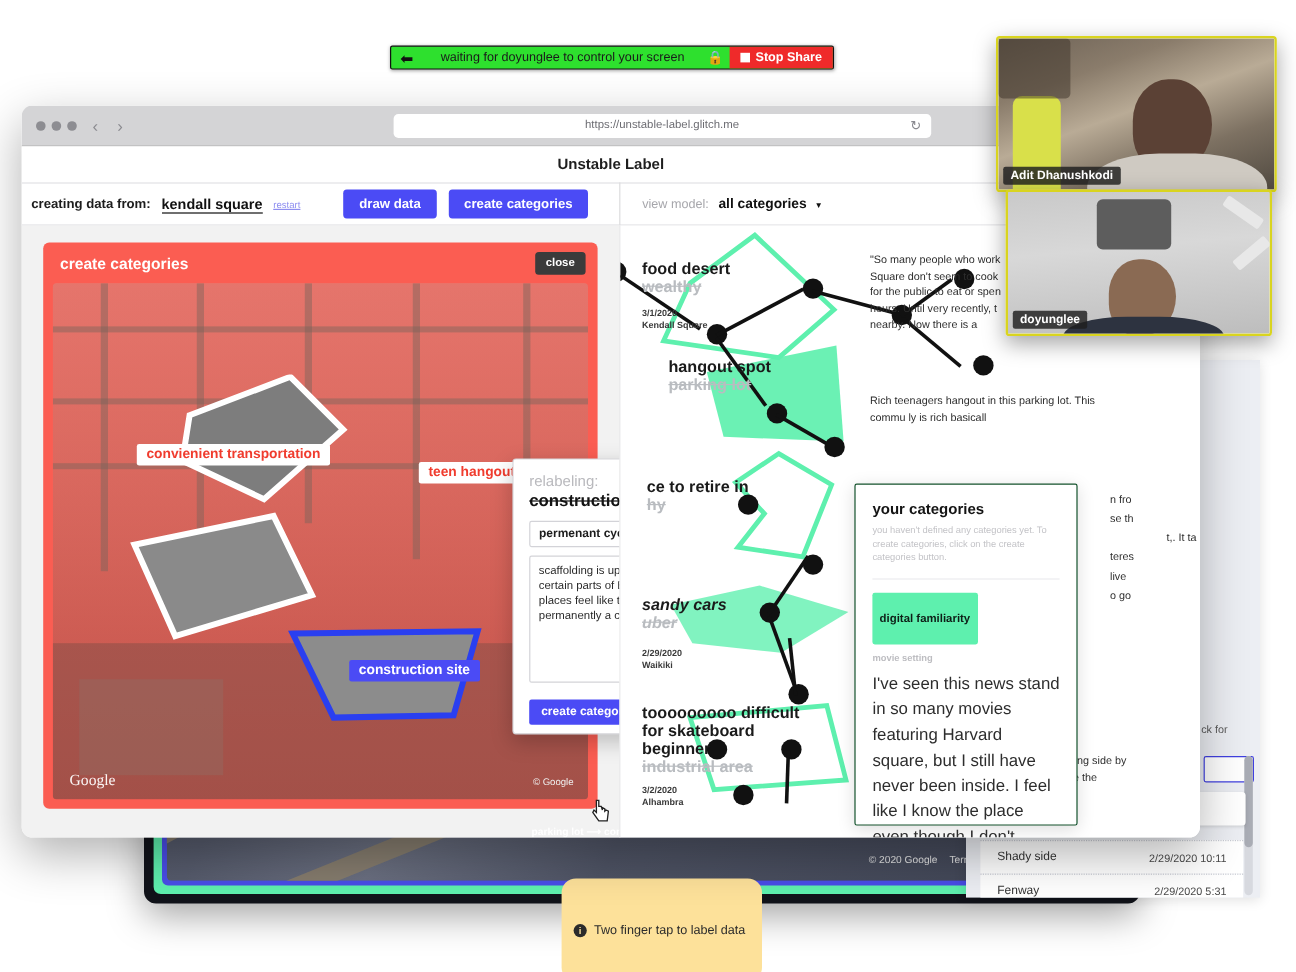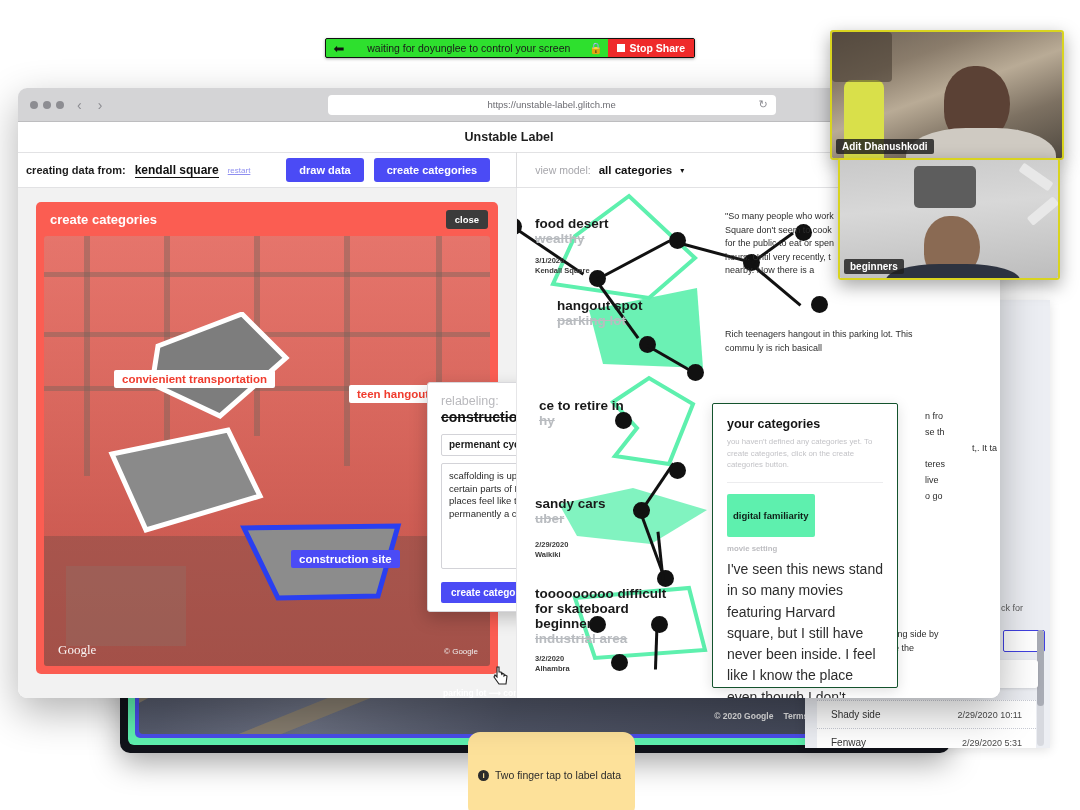--- a/index.html
+++ b/index.html
@@ -52,21 +52,21 @@
     overflow:hidden;
   }
   #map-window .road {
     position:absolute; width:260%; height:16px; background:#8b7f6b; opacity:.85;
     transform:rotate(-28deg); left:-40%;
   }
   #map-window .map-credits {
     position:absolute; right:14px; bottom:13px; display:flex; gap:10px;
     font-size:8.5px; color:#e9e9e9; opacity:.95;
   }
-  #map-window .map-credits span { white-space:nowrap;font-weight:bold; }
+  #map-window .map-credits span { white-space:nowrap; }
   #toast {
     position:absolute; left:50%; transform:translateX(-50%); bottom:-8px;
     background:#fde19a; color:#2b2b2b; border-radius:12px;
     padding:4px 14px 4px 10px; font-size:10.5px; display:flex; align-items:center; gap:6px;
     white-space:nowrap; z-index:8;
   }
   #toast .info {
     width:11px;height:11px;border-radius:50%;background:#2b2b2b;color:#fde19a;
     font-size:8px;line-height:11px;text-align:center;font-weight:700;
   }
@@ -440,21 +440,21 @@
       <div class="mlabel" style="left:40px; top:110px;">
         <div>hangout spot</div>
         <div class="strike">parking lot</div>
       </div>
 
       <div class="mlabel" style="left:22px; top:210px;">
         <div>ce to retire in</div>
         <div class="strike">hy</div>
       </div>
 
-      <div class="mlabel" style="left:18px; top:308px;">
+      <div class="mlabel" style="left:18px; top:308px;font-style:italic;">
         <div>sandy cars</div>
         <div class="strike">uber</div>
       </div>
       <div class="mdate" style="left:18px; top:352px;">
         <div>2/29/2020</div>
         <div>Waikiki</div>
       </div>
 
       <div class="mlabel" style="left:18px; top:398px; width:142px;">
         <div>tooooooooo difficult for skateboard beginner</div>
@@ -517,14 +517,14 @@
 </div>
 
 <div class="vid" id="vid-bottom">
   <div class="v-bg2">
     <div class="blob" style="left:84px; top:56px; width:56px; height:64px; background:#8a6a53;"></div>
     <div class="blob" style="left:46px; top:104px; width:134px; height:40px; background:#2d3340; border-radius:40% 40% 0 0;"></div>
     <div class="blob" style="left:74px; top:6px; width:62px; height:42px; background:#5d5d5d; border-radius:5px;"></div>
     <div class="blob" style="left:178px; top:12px; width:36px; height:10px; background:#e8e8e8; border-radius:2px; transform:rotate(35deg);"></div>
     <div class="blob" style="left:186px; top:46px; width:34px; height:10px; background:#e8e8e8; border-radius:2px; transform:rotate(-40deg);"></div>
   </div>
-  <span class="vidname">beginners</span>
+  <span class="vidname">doyunglee</span>
 </div>
 
 </body></html>

